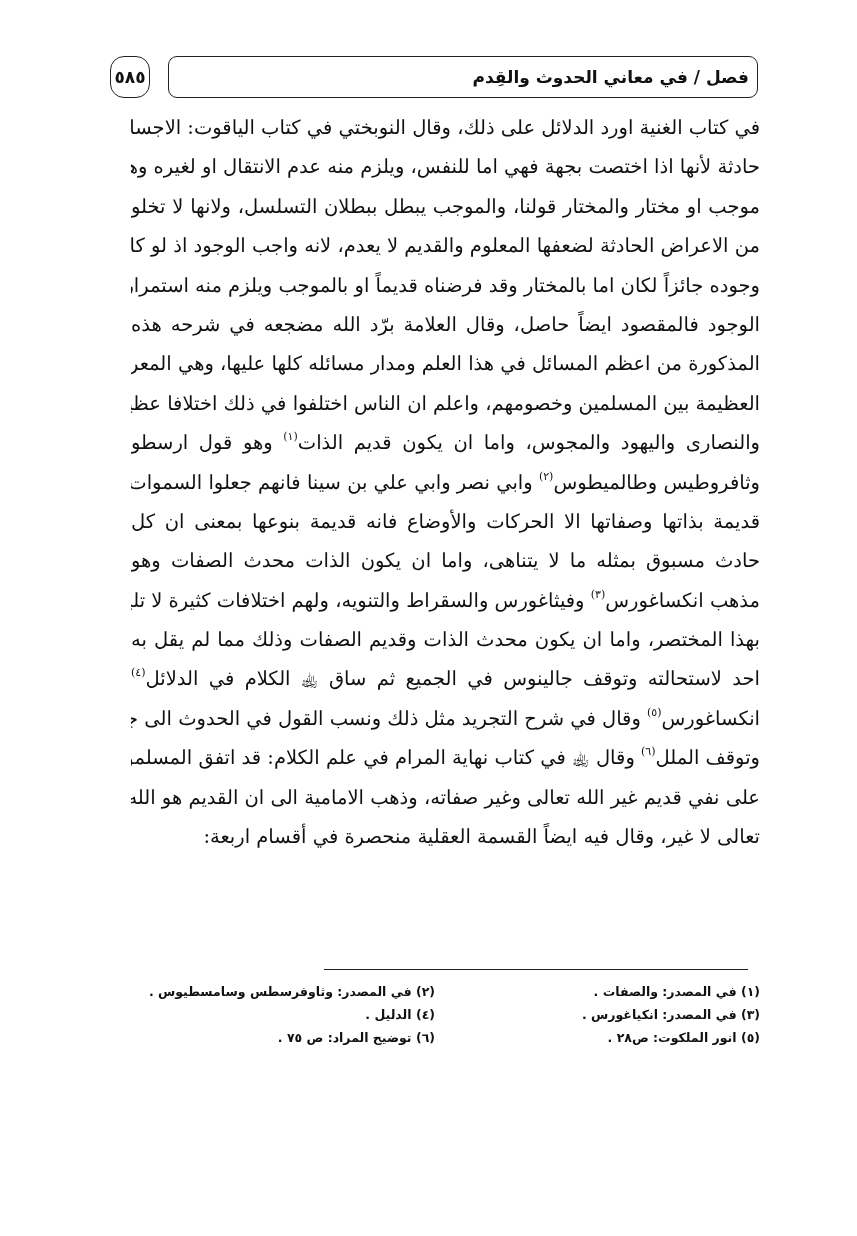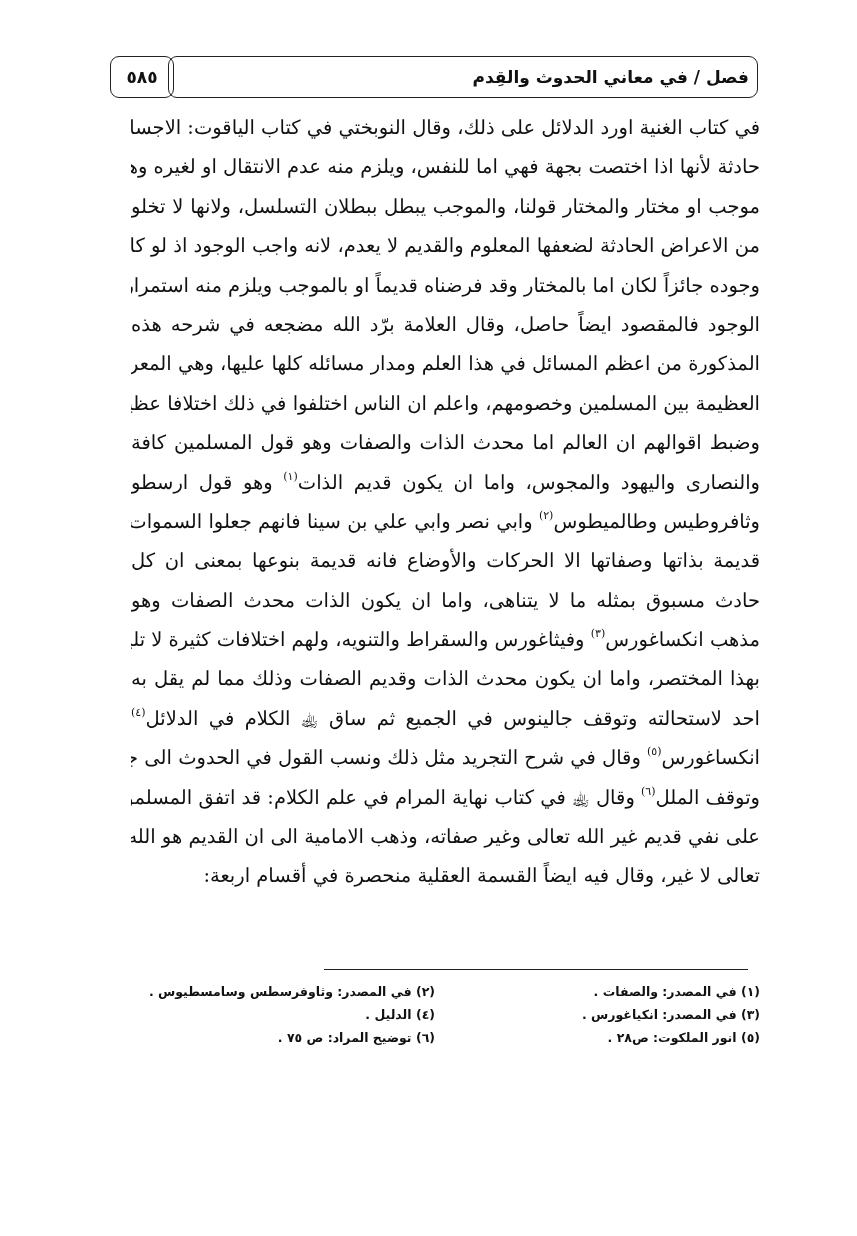--- a/index.html
+++ b/index.html
@@ -1,21 +1,21 @@
 <!DOCTYPE html>
 <html><head>
 <meta charset="utf-8">
 <style>
   html, body { margin: 0; padding: 0; background: #ffffff; }
   body { width: 857px; height: 1236px; position: relative; overflow: hidden; font-family: "DejaVu Sans", sans-serif; color: #111; }
   .page { position: absolute; left: 0; top: 0; width: 857px; height: 1236px; background: #fff; }
 
   .hdr-num {
-    position: absolute; left: 110px; top: 56px; width: 64px; height: 42px;
-    border: 1.6px solid #222; border-radius: 9px; box-sizing: border-box;
+    position: absolute; left: 110px; top: 56px; width: 40px; height: 42px;
+    border: 1.6px solid #222; border-radius: 14px; box-sizing: border-box;
     display: flex; align-items: center; justify-content: center;
     font-weight: bold; font-size: 17px; direction: rtl;
   }
   .hdr-title {
     position: absolute; left: 168px; top: 56px; width: 590px; height: 42px;
     border: 1.6px solid #222; border-radius: 9px; box-sizing: border-box;
     display: flex; align-items: center; justify-content: flex-start;
     padding: 12px 8px; direction: rtl;
     font-weight: bold; font-size: 17px;
   }
@@ -58,21 +58,20 @@
 
   <div class="body-text" id="body-text">
       <div class="line"><span>في كتاب الغنية اورد الدلائل على ذلك، وقال النوبختي في كتاب الياقوت: الاجسام</span></div>
       <div class="line"><span>حادثة لأنها اذا اختصت بجهة فهي اما للنفس، ويلزم منه عدم الانتقال او لغيره وهو</span></div>
       <div class="line"><span>موجب او مختار والمختار قولنا، والموجب يبطل ببطلان التسلسل، ولانها لا تخلو</span></div>
       <div class="line"><span>من الاعراض الحادثة لضعفها المعلوم والقديم لا يعدم، لانه واجب الوجود اذ لو كان</span></div>
       <div class="line"><span>وجوده جائزاً لكان اما بالمختار وقد فرضناه قديماً او بالموجب ويلزم منه استمرار</span></div>
       <div class="line"><span>الوجود فالمقصود ايضاً حاصل، وقال العلامة برّد الله مضجعه في شرحه هذه</span></div>
       <div class="line"><span>المذكورة من اعظم المسائل في هذا العلم ومدار مسائله كلها عليها، وهي المعركة</span></div>
       <div class="line"><span>العظيمة بين المسلمين وخصومهم، واعلم ان الناس اختلفوا في ذلك اختلافا عظيماً</span></div>
-      <div class="line"><span>وضبط اقوالهم ان العالم اما محدث الذات والصفات وهو قول المسلمين كافة</span></div>
       <div class="line"><span>والنصارى واليهود والمجوس، واما ان يكون قديم الذات</span><sup>(١)</sup><span> وهو قول ارسطو</span></div>
       <div class="line"><span>وثافروطيس وطالميطوس</span><sup>(٢)</sup><span> وابي نصر وابي علي بن سينا فانهم جعلوا السموات</span></div>
       <div class="line"><span>قديمة بذاتها وصفاتها الا الحركات والأوضاع فانه قديمة بنوعها بمعنى ان كل</span></div>
       <div class="line"><span>حادث مسبوق بمثله ما لا يتناهى، واما ان يكون الذات محدث الصفات وهو</span></div>
       <div class="line"><span>مذهب انكساغورس</span><sup>(٣)</sup><span> وفيثاغورس والسقراط والتنويه، ولهم اختلافات كثيرة لا تليق</span></div>
       <div class="line"><span>بهذا المختصر، واما ان يكون محدث الذات وقديم الصفات وذلك مما لم يقل به</span></div>
       <div class="line"><span>احد لاستحالته وتوقف جالينوس في الجميع ثم ساق ﵀ الكلام في الدلائل</span><sup>(٤)</sup><span></span></div>
       <div class="line"><span>انكساغورس</span><sup>(٥)</sup><span> وقال في شرح التجريد مثل ذلك ونسب القول في الحدوث الى جميع</span></div>
       <div class="line"><span>وتوقف الملل</span><sup>(٦)</sup><span> وقال ﵀ في كتاب نهاية المرام في علم الكلام: قد اتفق المسلمون كافة</span></div>
       <div class="line"><span>على نفي قديم غير الله تعالى وغير صفاته، وذهب الامامية الى ان القديم هو الله</span></div>

